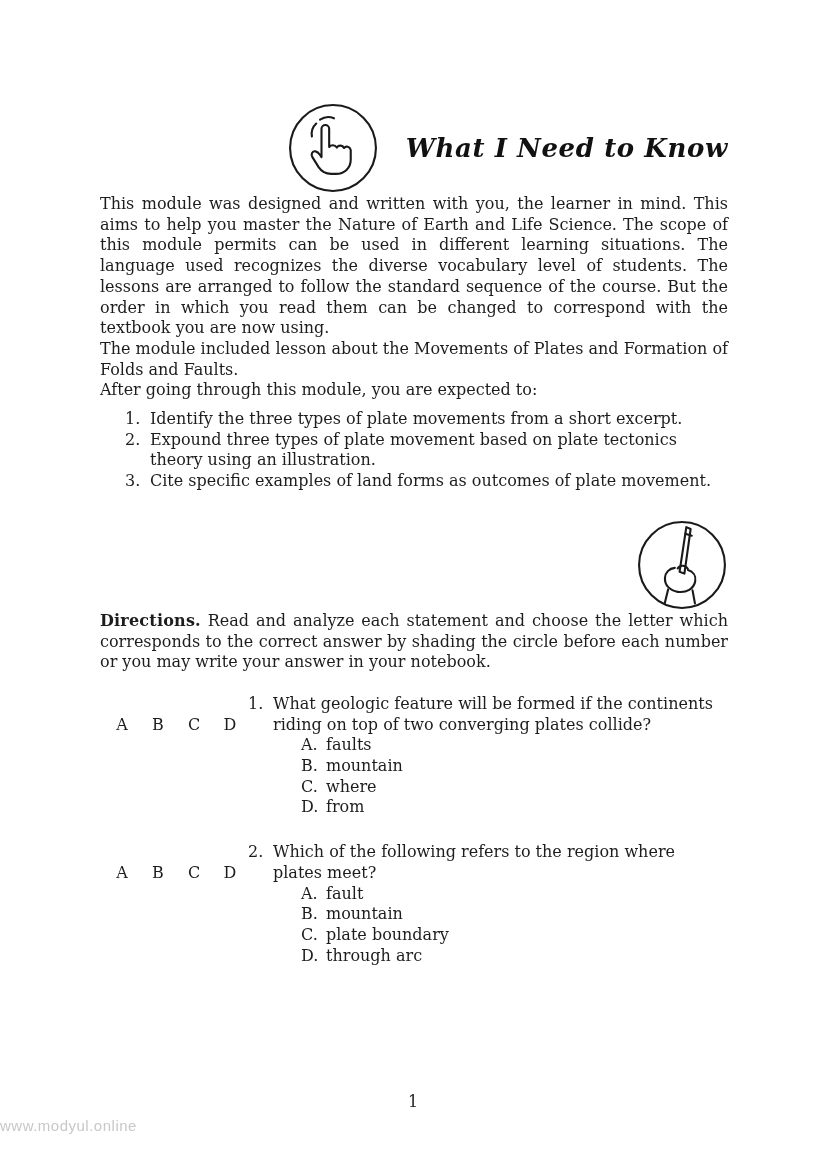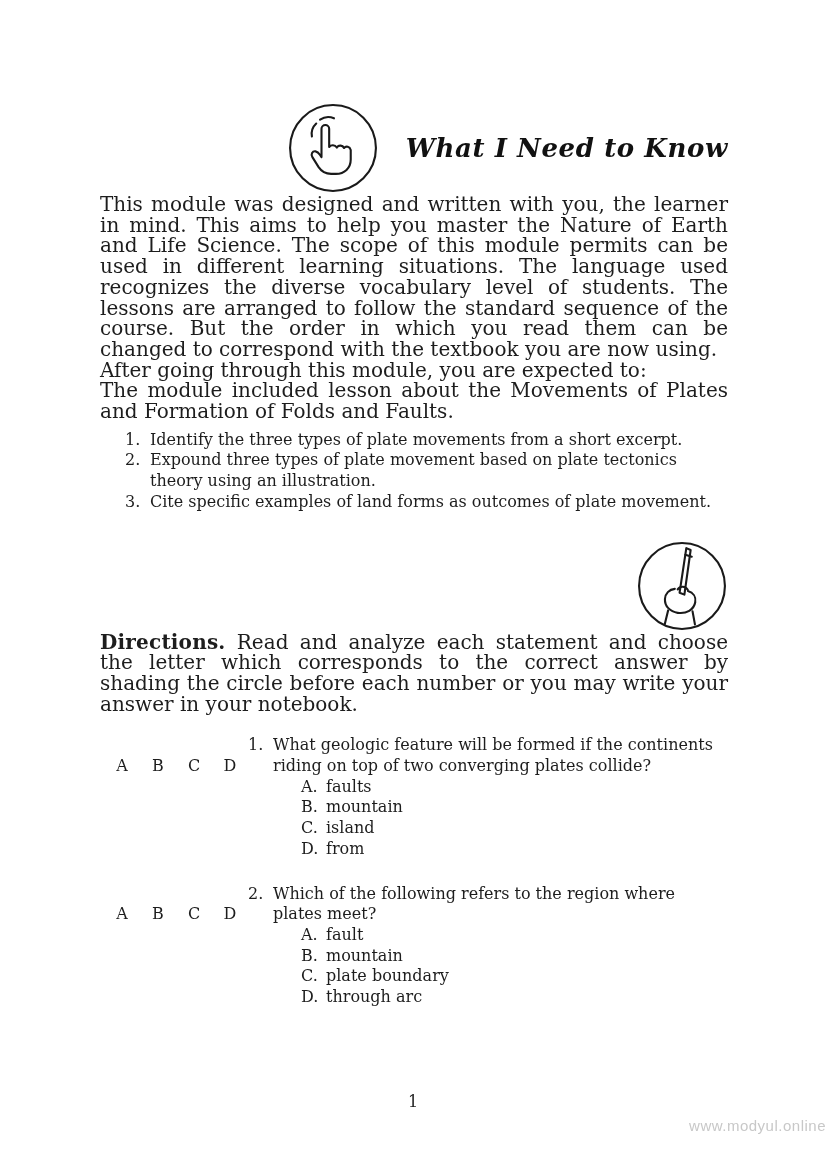--- a/index.html
+++ b/index.html
@@ -17,21 +17,21 @@
 
   .sec-header { display: flex; align-items: center; justify-content: flex-end; }
   .sec-header.first { margin-top: 102px; }
   .sec-header.second { margin-top: 27px; }
   .icon-wrap { width: 92px; height: 92px; flex: 0 0 auto; margin-left: 5px; }
   .sec-title {
     font-size: 26px; font-weight: bold; font-style: italic;
     margin: 0 0 0 27px; letter-spacing: 0.6px; color: #111;
   }
 
-  p.body { font-size: 20px; line-height: 20.7px; margin: 0; text-align: justify; }
+  p.body { font-size: 16px; line-height: 20.7px; margin: 0; text-align: justify; }
   .p1 { margin-top: 16px; }
   .p2 { margin-top: 45px; }
   .p3 { margin-top: 17px; text-align: left; }
 
   .objectives { margin: 8px 0 0 0; padding: 0; list-style: none; font-size: 16px; line-height: 20.7px; }
   .obj { display: flex; padding-left: 25px; }
   .obj .num { width: 25px; flex: 0 0 auto; }
   .obj .txt { flex: 1; }
 
   .directions { margin-top: 6px; }
@@ -45,21 +45,21 @@
   .q-main { flex: 1; }
   .q-head { display: flex; }
   .q-num { width: 25px; flex: 0 0 auto; }
   .q-text { flex: 1; }
   .choices { margin-left: 53px; }
   .choice { display: flex; }
   .choice .cl { width: 25px; flex: 0 0 auto; }
 
   .footer-pagenum { position: absolute; top: 1092px; left: 0; width: 826px; text-align: center; font-size: 16px; color: #222; }
   .footer-site {
-    position: absolute; top: 1117px; left: 0; width: 826px; text-align: right;
+    position: absolute; top: 1117px; left: 0; width: 826px; text-align: left;
     font-size: 15px; color: #c8c8c8; letter-spacing: 0.5px;
     font-family: "Liberation Sans", sans-serif;
   }
   svg { display: block; }
 </style>
 </head>
 <body>
 
 <div class="content">
 
@@ -70,23 +70,23 @@
         <path d="M26 36 A15 15 0 0 1 30.5 22.5"></path>
         <path d="M34.5 18.5 A15 15 0 0 1 49 17"></path>
         <path d="M36 52 L36 28 A4 4 0 0 1 44 28 L44 47 C46 44.5 50 44.5 52 47.5 C54 44.5 58 45 59.5 48 C61.5 45.5 65.5 46.5 66.5 50 L66.5 60 C66.5 69 60 75 51 75 L46 75 C40 75 36 72.5 33 68 L26.5 57.5 C24.5 54.5 26.5 51 29.8 51.5 C31.5 51.8 33 53 34.3 55 L36 57.5 Z"></path>
       </svg>
     </span>
     <h1 class="sec-title">What I Need to Know</h1>
   </div>
 
   <p class="body p1">This module was designed and written with you, the learner in mind. This aims to help you master the Nature of Earth and Life Science. The scope of this module permits can be used in different learning situations. The language used recognizes the diverse vocabulary level of students. The lessons are arranged to follow the standard sequence of the course. But the order in which you read them can be changed to correspond with the textbook you are now using.</p>
 
+  <p class="body p2">The module included lesson about the Movements of Plates and Formation of Folds and Faults.</p>
+
   <p class="body p3">After going through this module, you are expected to:</p>
-
-  <p class="body p2">The module included lesson about the Movements of Plates and Formation of Folds and Faults.</p>
 
   <ol class="objectives">
     <li class="obj">
       <span class="num">1.</span>
       <span class="txt">Identify the three types of plate movements from a short excerpt.</span>
     </li>
     <li class="obj">
       <span class="num">2.</span>
       <span class="txt">Expound three types of plate movement based on plate tectonics theory using an illustration.</span>
     </li>
@@ -131,21 +131,21 @@
         <div class="choice">
           <span class="cl">A.</span>
           <span>faults</span>
         </div>
         <div class="choice">
           <span class="cl">B.</span>
           <span>mountain</span>
         </div>
         <div class="choice">
           <span class="cl">C.</span>
-          <span>island</span>
+          <span>where</span>
         </div>
         <div class="choice">
           <span class="cl">D.</span>
           <span>from</span>
         </div>
       </div>
     </div>
   </div>
 
   <div class="question q2">

